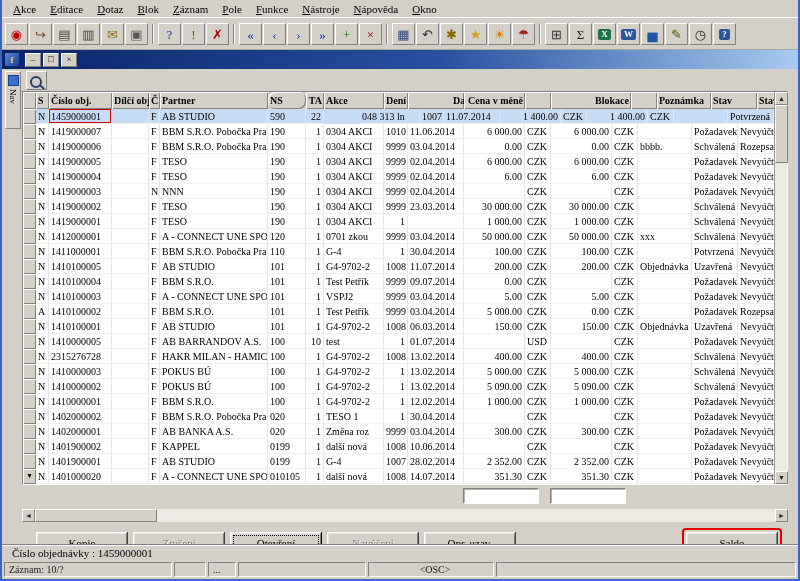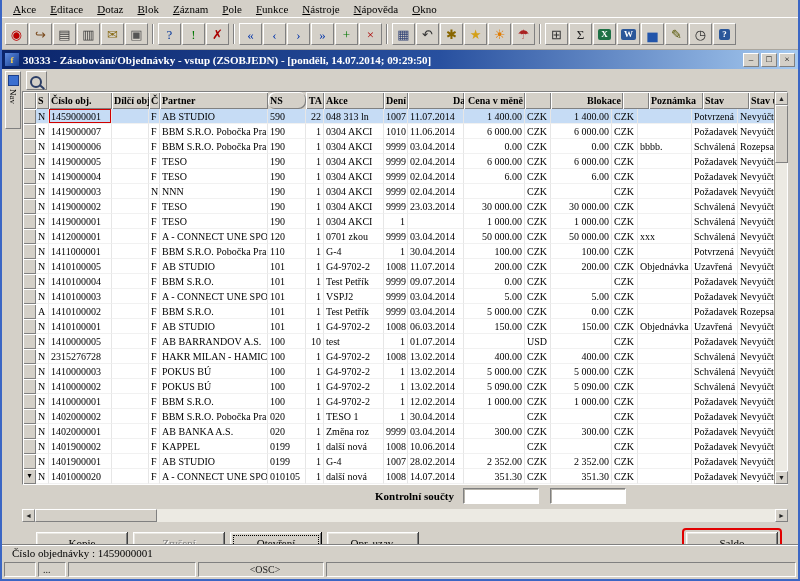--- a/index.html
+++ b/index.html
@@ -207,21 +207,20 @@
       <button class="tb-btn">
         <span class="tb-glyph" style="color: rgb(51, 51, 51);">◷</span>
       </button>
       <button class="tb-btn">
         <span class="tb-glyph boxed" style="color: rgb(255, 255, 255); background: rgb(43, 87, 154);">?</span>
       </button>
     </div>
 
   <div class="titlebar">
     <span class="title-icon">f</span>
-    <span class="title-text">30333 - Zásobování/Objednávky - vstup (ZSOBJEDN) - [pondělí, 14.07.2014; 09:29:50]</span>
     <span style="display:flex;">
       <button class="win-btn">–</button>
       <button class="win-btn">□</button>
       <button class="win-btn">×</button>
     </span>
   </div>
 
   <div class="mdi-body">
 
     <button class="mag-btn">
@@ -246,37 +245,37 @@
               <div class="g-cell g-head" style="width: 37px;">Dílčí obj.</div>
               <div class="g-cell g-head" style="width: 11px;">Č</div>
               <div class="g-cell g-head" style="width: 108px;">Partner</div>
               <div class="g-cell g-head" style="width: 38px; border-radius: 7px;">NS</div>
               <div class="g-cell g-head ar" style="width: 18px;">TA</div>
               <div class="g-cell g-head" style="width: 60px;">Akce</div>
               <div class="g-cell g-head ar" style="width: 24px;">Dení</div>
               <div class="g-cell g-head" style="width: 56px; padding-left: 45px;">Dat. vyst.</div>
               <div class="g-cell g-head ar" style="width: 61px;">Cena v měně</div>
               <div class="g-cell g-head" style="width: 26px;"></div>
-              <div class="g-cell g-head ar" style="width: 72px; padding-left: 13px;">Blokace</div>
+              <div class="g-cell g-head ar" style="width: 80px; padding-left: 13px;">Blokace</div>
               <div class="g-cell g-head" style="width: 26px;"></div>
               <div class="g-cell g-head" style="width: 54px;">Poznámka</div>
               <div class="g-cell g-head" style="width: 46px;">Stav</div>
               <div class="g-cell g-head" style="width: 50px;">Stav úč</div>
             </div>
           <div>
               <div class="g-row sel">
                 <div class="g-marker"></div>
                 <div class="g-cell" style="width: 13px;">N</div>
                 <div class="g-cell cursor" style="width: 63px;">1459000001</div>
                 <div class="g-cell" style="width: 37px;"></div>
                 <div class="g-cell" style="width: 11px;">F</div>
                 <div class="g-cell" style="width: 108px;">AB STUDIO</div>
                 <div class="g-cell" style="width: 38px;">590</div>
                 <div class="g-cell ar" style="width: 18px;">22</div>
-                <div class="g-cell" style="width: 60px;">048 313 ln</div>
+                <div class="g-cell" style="width: 60px; margin-left: 36px;">048 313 ln</div>
                 <div class="g-cell ar" style="width: 24px;">1007</div>
                 <div class="g-cell" style="width: 56px;">11.07.2014</div>
                 <div class="g-cell ar" style="width: 61px;">1 400.00</div>
                 <div class="g-cell" style="width: 26px;">CZK</div>
                 <div class="g-cell ar" style="width: 61px;">1 400.00</div>
                 <div class="g-cell" style="width: 26px;">CZK</div>
                 <div class="g-cell" style="width: 54px;"></div>
                 <div class="g-cell" style="width: 46px;">Potvrzená</div>
                 <div class="g-cell" style="width: 50px;">Nevyúčt</div>
               </div>
@@ -763,45 +762,46 @@
             </div>
         </div>
         <div class="vscroll">
           <button class="sc-btn vs-up">▲</button>
           <div class="vs-thumb"></div>
           <button class="sc-btn vs-down">▼</button>
         </div>
       </div>
 
       <div class="sums">
-        <span class="sums-label">Kontrolní součty</span>
         <input class="sum-field sum-1" readonly="" value="" style="">
         <input class="sum-field sum-2" readonly="" value="" style="">
       </div>
 
       <div class="hscroll">
         <button class="sc-btn hs-left">◄</button>
         <div class="hs-thumb"></div>
         <button class="sc-btn hs-right">►</button>
       </div>
 
       <div class="btnrow">
           <button class="form-btn">Kopie</button>
           <button class="form-btn disabled">Zrušení</button>
           <button class="form-btn focused">Otevření</button>
+          <button class="form-btn disabled">Navýšení</button>
           <button class="form-btn">Opr. uzav.</button>
           <span class="hl-box push-right"><button class="form-btn">Saldo</button></span>
         </div>
 
     </div>
   </div>
 
   <div class="hintrow">Číslo objednávky : 1459000001</div>
 
   <div class="statusbar">
+      <div class="sb-panel" style="width: 158px;">Záznam: 10/?</div>
       <div class="sb-panel" style="width: 22px;"></div>
       <div class="sb-panel" style="width: 18px;">...</div>
       <div class="sb-panel" style="width: 118px;"></div>
       <div class="sb-panel sb-center" style="width: 108px; padding-left: 12px;">&lt;OSC&gt;</div>
       <div class="sb-panel" style="flex: 1 1 0%;"></div>
     </div>
 
 </div>
 
 </body></html>

